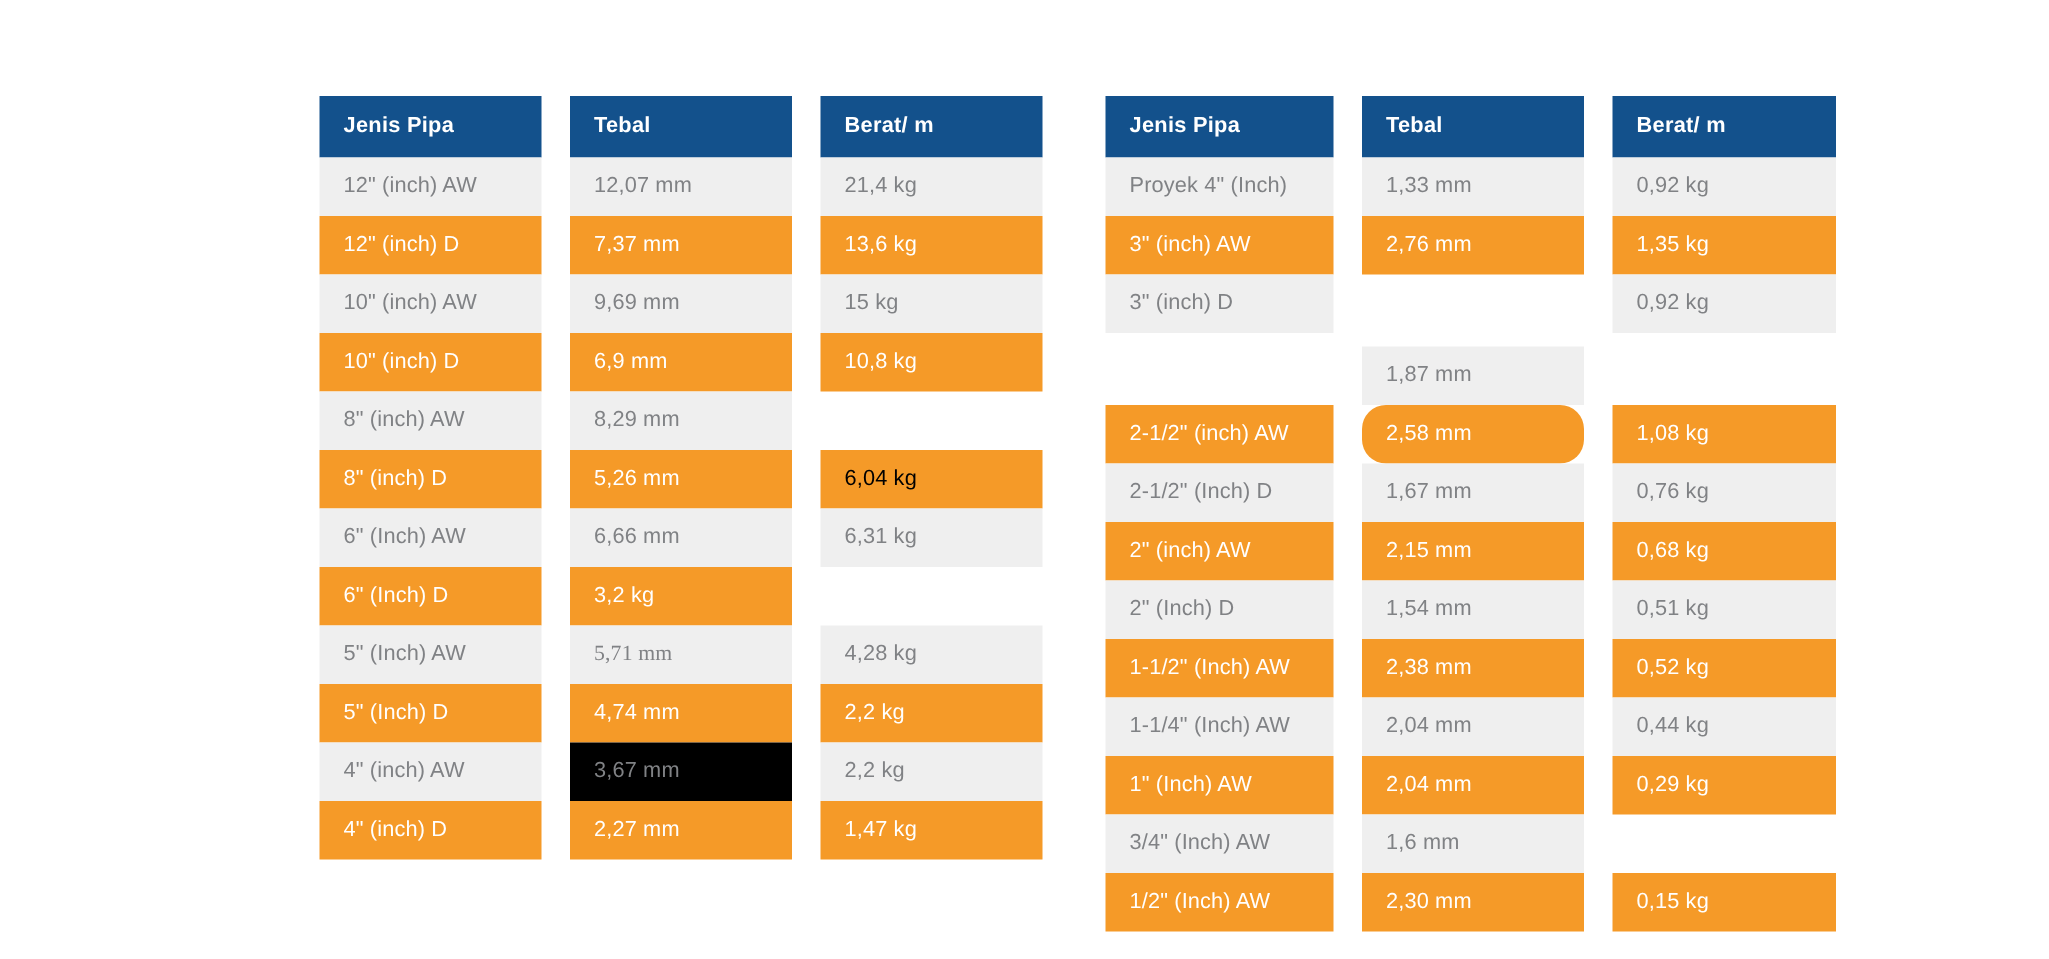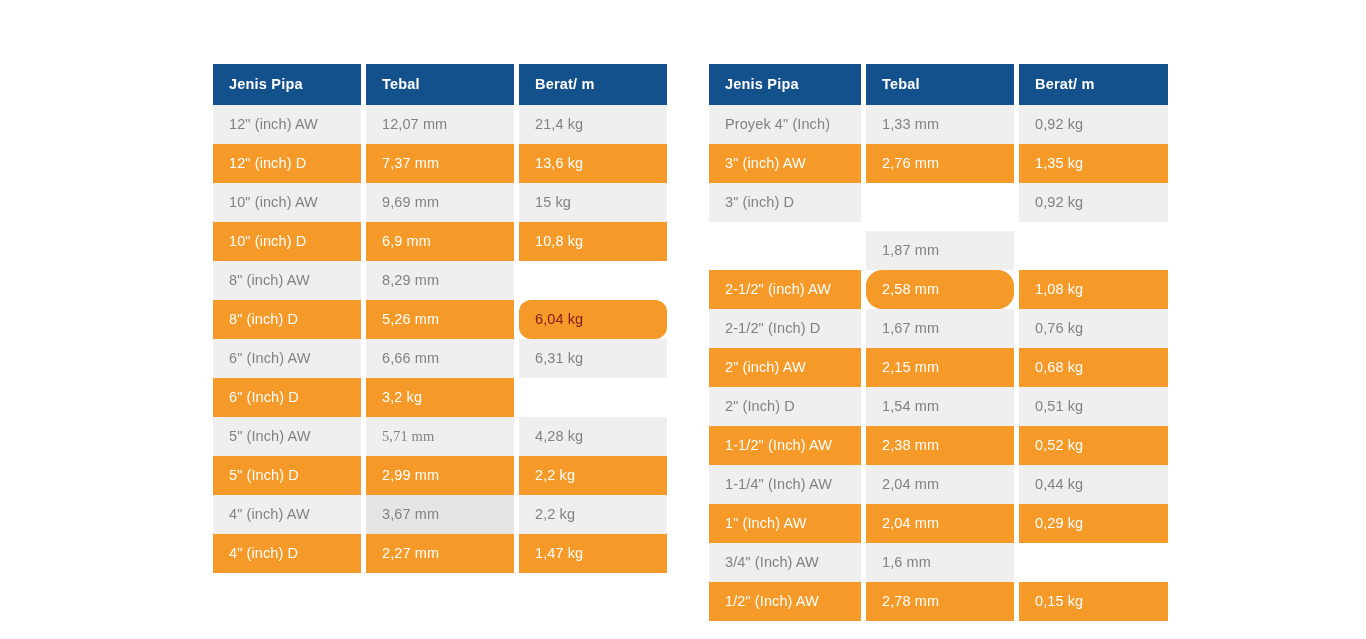--- a/index.html
+++ b/index.html
@@ -32,21 +32,21 @@
 
   .pipe-table {
     display: flex;
     flex-direction: column;
     gap: 0px;
   }
 
   .table-row {
     display: flex;
     flex-direction: row;
-    gap: 5px;
+    gap: 19px;
   }
 
   .cell {
     height: 39px;
     line-height: 39px;
     box-sizing: border-box;
     padding: 0 16px;
     font-size: 14.5px;
     letter-spacing: 0.1px;
     white-space: nowrap;
@@ -114,44 +114,44 @@
           <div class="cell col-1" style="background: rgb(245, 154, 40); color: rgb(255, 255, 255);">6,9 mm</div>
           <div class="cell col-2" style="background: rgb(245, 154, 40); color: rgb(255, 255, 255);">10,8 kg</div>
         </div>
         <div class="table-row row-plain">
           <div class="cell col-0" style="background: rgb(239, 239, 239); color: rgb(128, 130, 133);">8" (inch) AW</div>
           <div class="cell col-1" style="background: rgb(239, 239, 239); color: rgb(128, 130, 133);">8,29 mm</div>
         </div>
         <div class="table-row row-accent">
           <div class="cell col-0" style="background: rgb(245, 154, 40); color: rgb(255, 255, 255);">8" (inch) D</div>
           <div class="cell col-1" style="background: rgb(245, 154, 40); color: rgb(255, 255, 255);">5,26 mm</div>
-          <div class="cell col-2" style="background: rgb(245, 154, 40); color: #7f1d1d; border-radius: 12px;">6,04 kg</div>
+          <div class="cell col-2" style="background: rgb(245, 154, 40); color: #000000;">6,04 kg</div>
         </div>
         <div class="table-row row-plain">
           <div class="cell col-0" style="background: rgb(239, 239, 239); color: rgb(128, 130, 133);">6" (Inch) AW</div>
           <div class="cell col-1" style="background: rgb(239, 239, 239); color: rgb(128, 130, 133);">6,66 mm</div>
           <div class="cell col-2" style="background: rgb(239, 239, 239); color: rgb(128, 130, 133);">6,31 kg</div>
         </div>
         <div class="table-row row-accent">
           <div class="cell col-0" style="background: rgb(245, 154, 40); color: rgb(255, 255, 255);">6" (Inch) D</div>
           <div class="cell col-2" style="background: rgb(245, 154, 40); color: rgb(255, 255, 255);">3,2 kg</div>
         </div>
         <div class="table-row row-plain">
           <div class="cell col-0" style="background: rgb(239, 239, 239); color: rgb(128, 130, 133);">5" (Inch) AW</div>
           <div class="cell col-1" style="background: rgb(239, 239, 239); color: rgb(128, 130, 133); font-family: Liberation Serif, serif;">5,71 mm</div>
           <div class="cell col-2" style="background: rgb(239, 239, 239); color: rgb(128, 130, 133);">4,28 kg</div>
         </div>
         <div class="table-row row-accent">
           <div class="cell col-0" style="background: rgb(245, 154, 40); color: rgb(255, 255, 255);">5" (Inch) D</div>
-          <div class="cell col-1" style="background: rgb(245, 154, 40); color: rgb(255, 255, 255);">2,99 mm</div>
+          <div class="cell col-1" style="background: rgb(245, 154, 40); color: rgb(255, 255, 255);">4,74 mm</div>
           <div class="cell col-2" style="background: rgb(245, 154, 40); color: rgb(255, 255, 255);">2,2 kg</div>
         </div>
         <div class="table-row row-plain">
           <div class="cell col-0" style="background: rgb(239, 239, 239); color: rgb(128, 130, 133);">4" (inch) AW</div>
-          <div class="cell col-1" style="background: #e5e5e5; color: rgb(128, 130, 133);">3,67 mm</div>
+          <div class="cell col-1" style="background: #000000; color: rgb(128, 130, 133);">3,67 mm</div>
           <div class="cell col-2" style="background: rgb(239, 239, 239); color: rgb(128, 130, 133);">2,2 kg</div>
         </div>
         <div class="table-row row-accent">
           <div class="cell col-0" style="background: rgb(245, 154, 40); color: rgb(255, 255, 255);">4" (inch) D</div>
           <div class="cell col-1" style="background: rgb(245, 154, 40); color: rgb(255, 255, 255);">2,27 mm</div>
           <div class="cell col-2" style="background: rgb(245, 154, 40); color: rgb(255, 255, 255);">1,47 kg</div>
         </div>
       </div>
       <div class="pipe-table tbl-right">
         <div class="table-row header-row">
@@ -208,18 +208,18 @@
           <div class="cell col-0" style="background: rgb(245, 154, 40); color: rgb(255, 255, 255);">1" (Inch) AW</div>
           <div class="cell col-1" style="background: rgb(245, 154, 40); color: rgb(255, 255, 255);">2,04 mm</div>
           <div class="cell col-2" style="background: rgb(245, 154, 40); color: rgb(255, 255, 255);">0,29 kg</div>
         </div>
         <div class="table-row row-plain">
           <div class="cell col-0" style="background: rgb(239, 239, 239); color: rgb(128, 130, 133);">3/4" (Inch) AW</div>
           <div class="cell col-1" style="background: rgb(239, 239, 239); color: rgb(128, 130, 133);">1,6 mm</div>
         </div>
         <div class="table-row row-accent">
           <div class="cell col-0" style="background: rgb(245, 154, 40); color: rgb(255, 255, 255);">1/2" (Inch) AW</div>
-          <div class="cell col-1" style="background: rgb(245, 154, 40); color: rgb(255, 255, 255);">2,78 mm</div>
+          <div class="cell col-1" style="background: rgb(245, 154, 40); color: rgb(255, 255, 255);">2,30 mm</div>
           <div class="cell col-2" style="background: rgb(245, 154, 40); color: rgb(255, 255, 255);">0,15 kg</div>
         </div>
       </div>
     </div>
 </div>
 
 </body></html>

